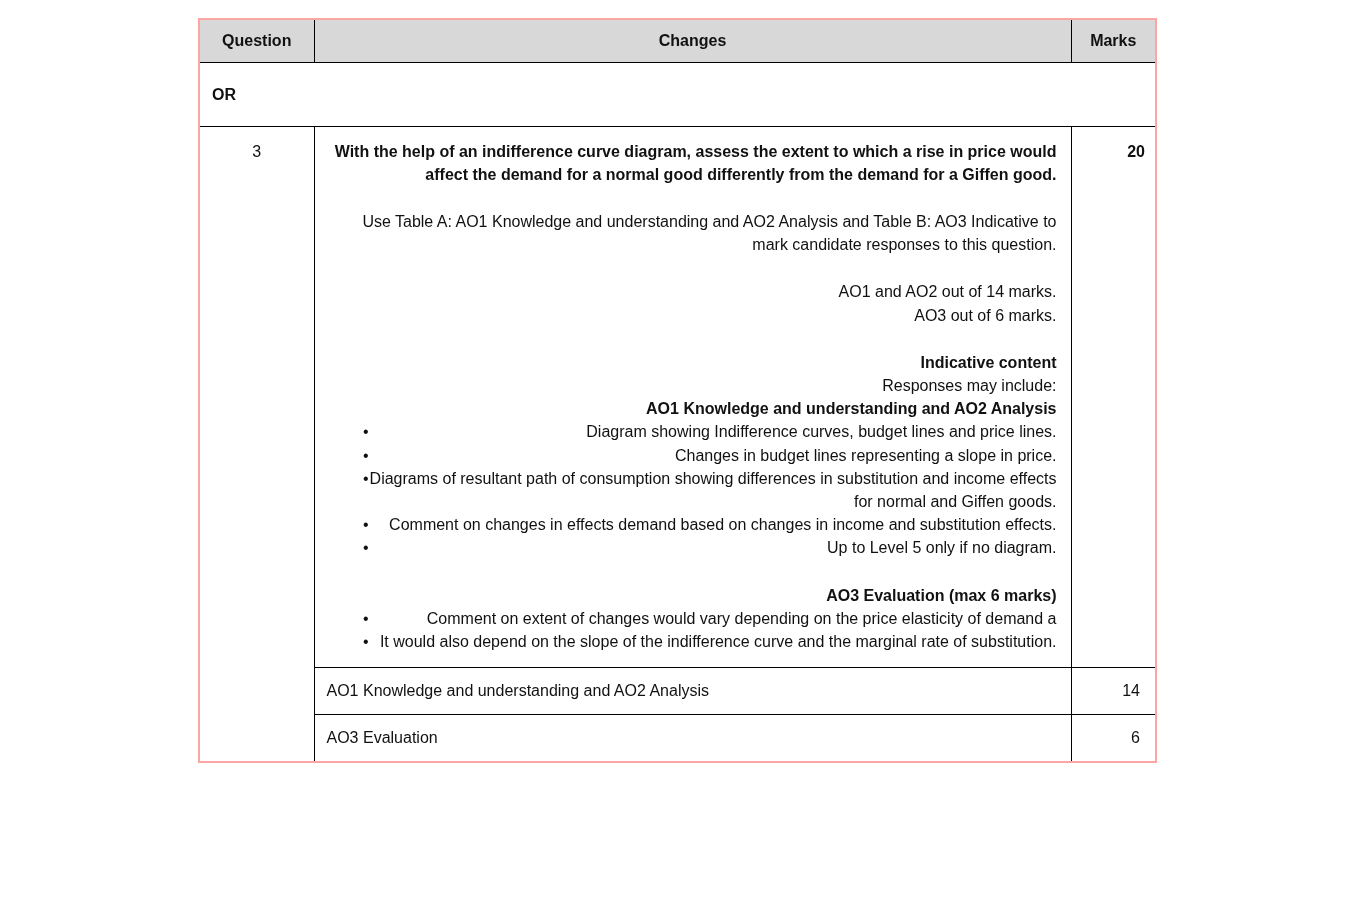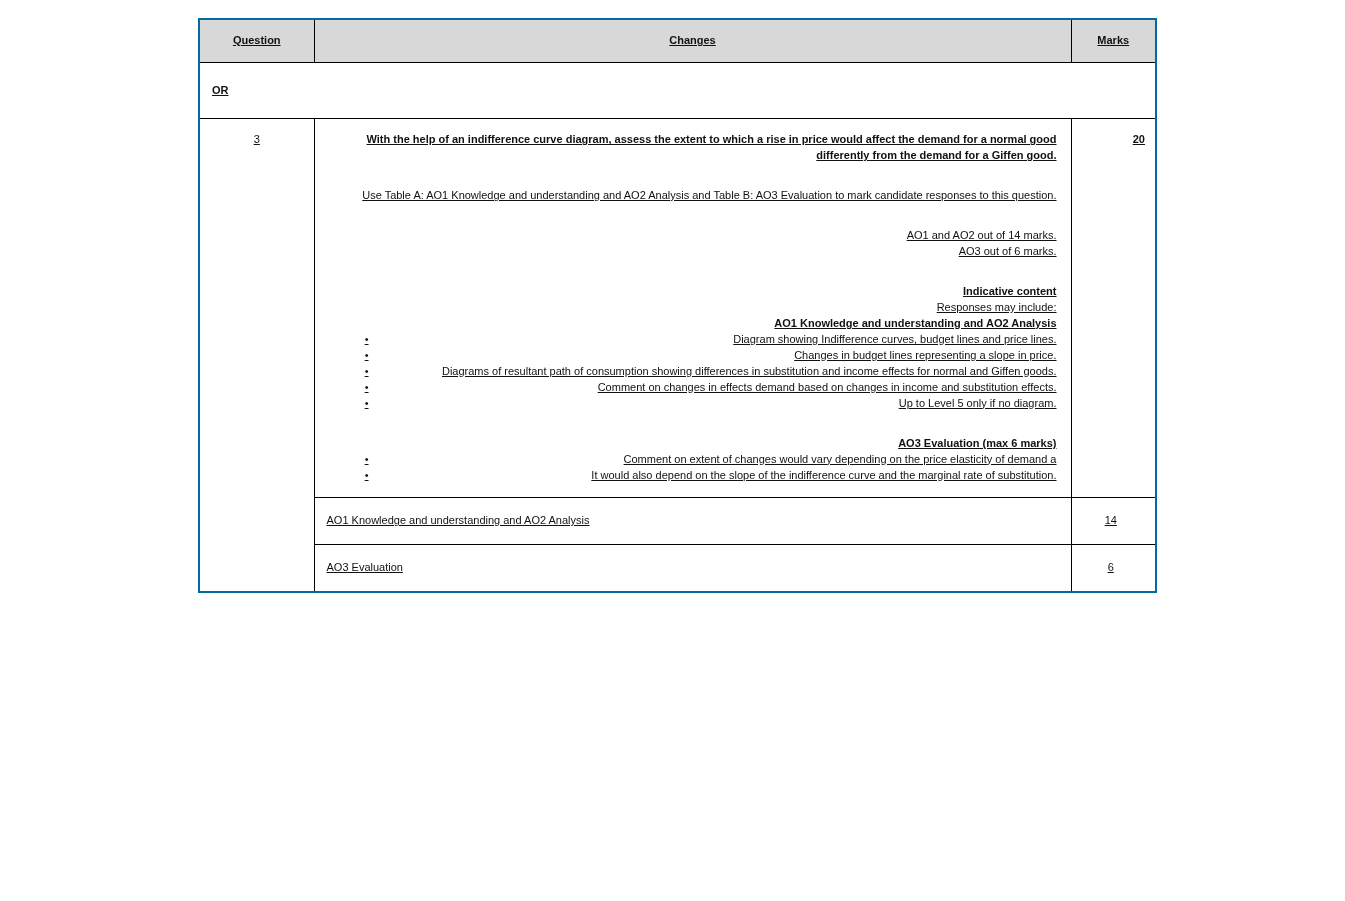--- a/index.html
+++ b/index.html
@@ -17,24 +17,23 @@
   .page {
     position: relative;
     width: 1345px;
     min-height: 901px;
     padding: 18px 0 0 198px;
   }
   table.ms-table {
     border-collapse: collapse;
     table-layout: fixed;
     width: 957px;
-    border: 2px solid #0369a1;
-    font-size: 11px;
+    border: 2px solid #fca5a5;
+    font-size: 16px;
     line-height: 1.45;
-    text-decoration: underline;
   }
   col.col-q { width: 115px; }
   col.col-a { width: 757px; }
   col.col-m { width: 85px; }
   th, td {
     border: 1px solid #000;
     vertical-align: top;
   }
   th {
     background: #d8d8d8;
@@ -93,21 +92,21 @@
   }
   td.sub-label {
     height: 47px;
     vertical-align: middle;
     padding: 6px 12px;
   }
   td.sub-marks {
     height: 47px;
     vertical-align: middle;
     padding: 6px 15px 6px 10px;
-    text-align: center;
+    text-align: right;
   }
 </style>
 </head>
 <body>
 
 <div class="page">
   <table class="ms-table">
     <colgroup>
       <col class="col-q">
       <col class="col-a">
@@ -121,21 +120,21 @@
       </tr>
     </thead>
     <tbody>
       <tr>
         <td class="or-cell" colspan="3">OR</td>
       </tr>
       <tr>
         <td class="q-cell" rowspan="3">3</td>
         <td class="a-cell">
           <p class="para bold">With the help of an indifference curve diagram, assess the extent to which a rise in price would affect the demand for a normal good differently from the demand for a Giffen good.</p>
-          <p class="para">Use Table A: AO1 Knowledge and understanding and AO2 Analysis and Table B: AO3 Evaluation to mark candidate responses to this question.</p>
+          <p class="para">Use Table A: AO1 Knowledge and understanding and AO2 Analysis and Table B: AO3 Indicative to mark candidate responses to this question.</p>
           <p class="para tight">AO1 and AO2 out of 14 marks.</p>
           <p class="para">AO3 out of 6 marks.</p>
           <p class="para tight bold">Indicative content</p>
           <p class="para tight">Responses may include:</p>
           <p class="para tight bold">AO1 Knowledge and understanding and AO2 Analysis</p>
           <ul class="bullets">
             <li>
               <span class="marker">•</span>
               <span class="bullet-text">Diagram showing Indifference curves, budget lines and price lines.</span>
             </li>

